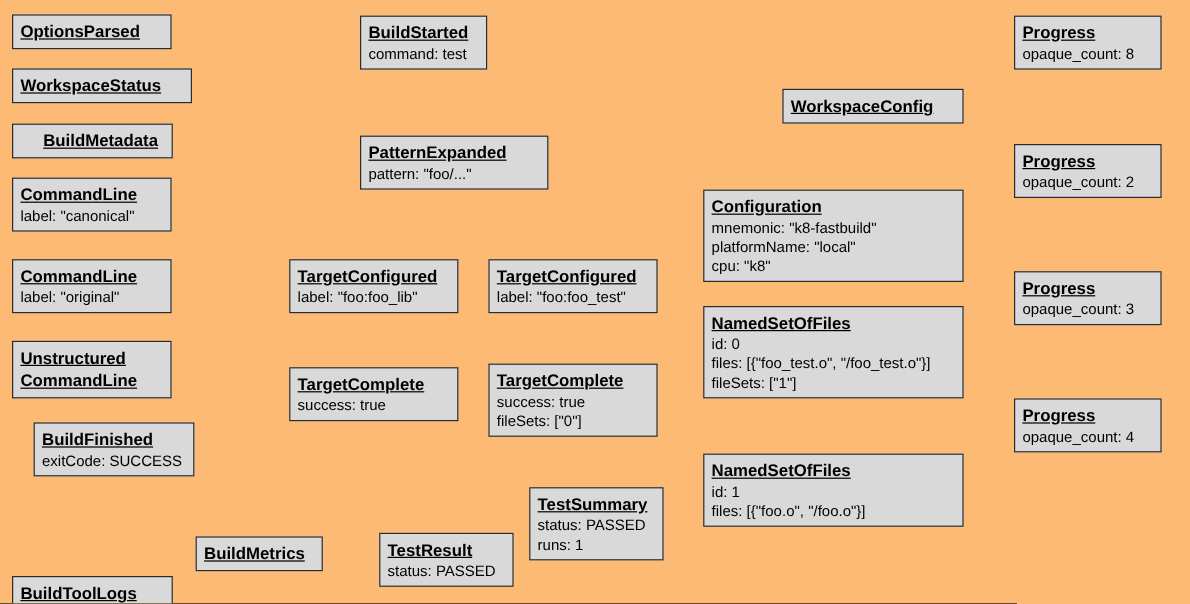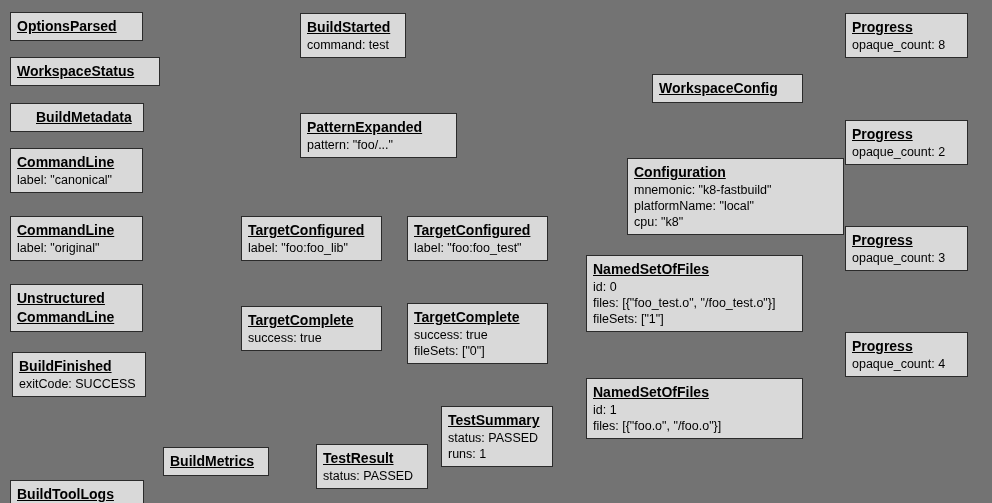--- a/index.html
+++ b/index.html
@@ -4,21 +4,21 @@
 <style>
   html, body {
     margin: 0;
     padding: 0;
     background: #000;
   }
   .canvas {
     position: relative;
     width: 992px;
     height: 503px;
-    background: #737373;
+    background: #fdba74;
     overflow: hidden;
     font-family: "Liberation Sans", sans-serif;
   }
   .node {
     position: absolute;
     box-sizing: border-box;
     background: #d9d9d9;
     border: 1px solid #2b2b2b;
     padding: 4px 6px;
     color: #000;
@@ -61,21 +61,21 @@
 
   <div class="node" style="left:10px; top:216px; min-width:133px;">
     <div class="node-title">CommandLine</div>
     <div class="node-line">label: "original"</div>
   </div>
 
   <div class="node" style="left:10px; top:284px; min-width:133px; max-width:133px;">
     <div class="node-title">Unstructured CommandLine</div>
   </div>
 
-  <div class="node" style="left:12px; top:352px; min-width:134px;">
+  <div class="node" style="left:28px; top:352px; min-width:134px;">
     <div class="node-title">BuildFinished</div>
     <div class="node-line">exitCode: SUCCESS</div>
   </div>
 
   <div class="node" style="left:10px; top:447px; min-width:134px;margin-top:33px;">
     <div class="node-title">BuildToolLogs</div>
   </div>
 
   <div class="node" style="left:163px; top:447px; min-width:106px;">
     <div class="node-title">BuildMetrics</div>
@@ -120,21 +120,21 @@
   <div class="node" style="left:441px; top:406px; min-width:112px;">
     <div class="node-title">TestSummary</div>
     <div class="node-line">status: PASSED</div>
     <div class="node-line">runs: 1</div>
   </div>
 
   <div class="node" style="left:652px; top:74px; min-width:151px;">
     <div class="node-title">WorkspaceConfig</div>
   </div>
 
-  <div class="node" style="left:586px; top:158px; min-width:217px;margin-left:41px;">
+  <div class="node" style="left:586px; top:158px; min-width:217px;">
     <div class="node-title">Configuration</div>
     <div class="node-line">mnemonic: "k8-fastbuild"</div>
     <div class="node-line">platformName: "local"</div>
     <div class="node-line">cpu: "k8"</div>
   </div>
 
   <div class="node" style="left:586px; top:255px; min-width:217px;">
     <div class="node-title">NamedSetOfFiles</div>
     <div class="node-line">id: 0</div>
     <div class="node-line">files: [{"foo_test.o", "/foo_test.o"}]</div>

